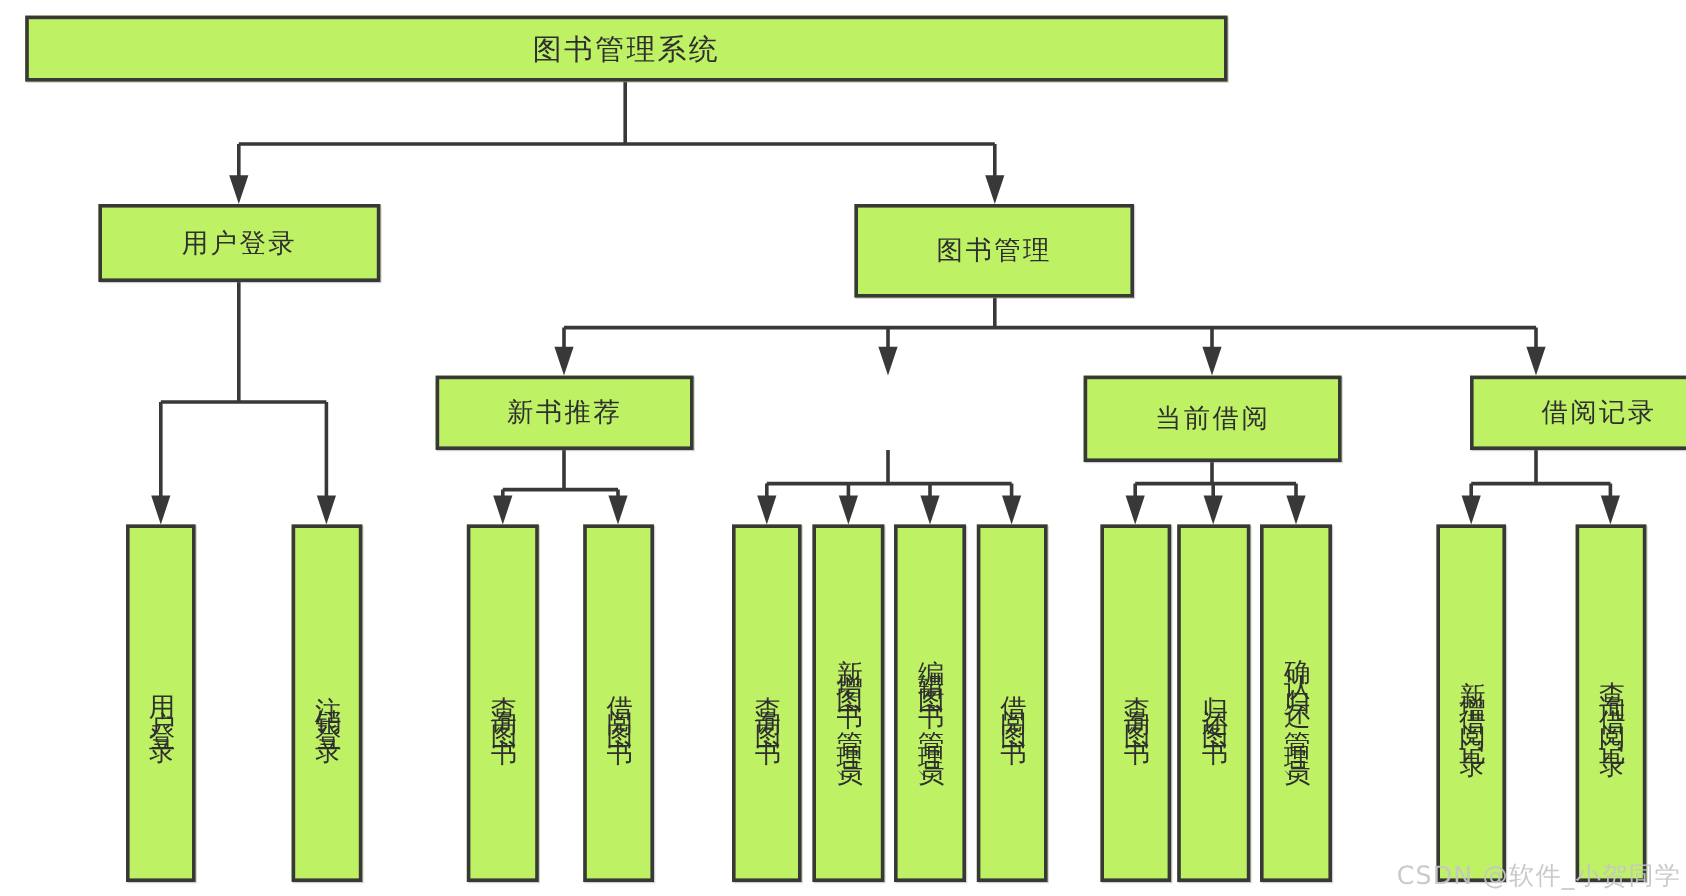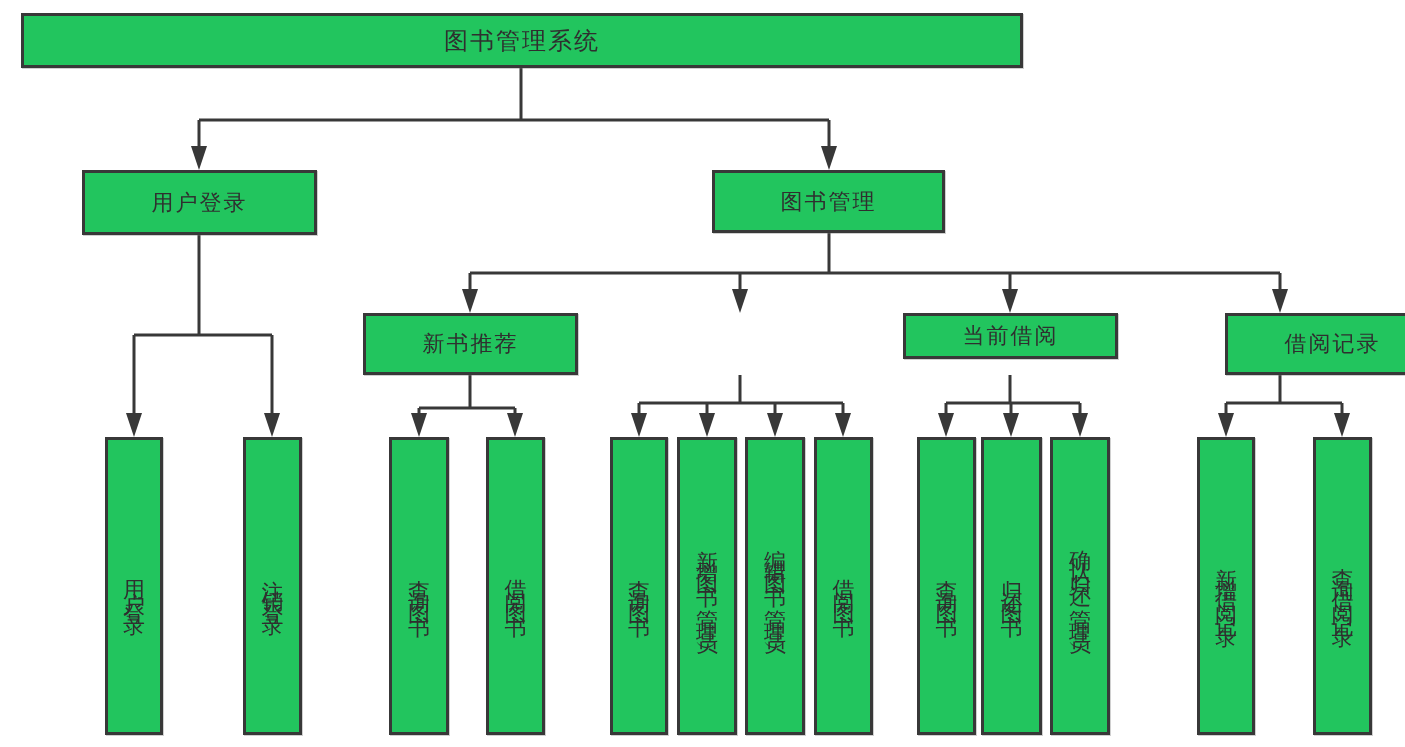--- a/index.html
+++ b/index.html
@@ -12,21 +12,21 @@
     overflow: hidden;
   }
   #connectors {
     position: absolute;
     left: 0; top: 0;
     width: 1405px; height: 747px;
   }
   .node {
     position: absolute;
     box-sizing: border-box;
-    background: #22c55e;
+    background: #bef264;
     border: 3px solid #383838;
     color: #2f2f2f;
     display: flex;
     align-items: center;
     justify-content: center;
     text-align: center;
     box-shadow: 1px 1px 0 rgba(120,120,120,0.35);
   }
   .node.h {
     font-size: 22px;
@@ -105,38 +105,39 @@
     <g>
       <path class="line" d="M1280,375 V403 M1226,403 H1342 M1226,403 V417 M1342,403 V417"></path>
       <polygon class="arrow" points="1226,437 1218,413 1234,413"></polygon>
       <polygon class="arrow" points="1342,437 1334,413 1350,413"></polygon>
     </g>
   </svg>
 
   <div class="node h" style="left:21px; top:13px; width:1002px; height:55px; font-size:24px;">图书管理系统</div>
 
   <div class="node h" style="left:82px; top:170px; width:235px; height:65px;">用户登录</div>
-  <div class="node h" style="left:712px; top:170px; width:233px; height:63px;">图书管理</div>
+  <div class="node h" style="left:712px; top:170px; width:233px; height:78px;">图书管理</div>
 
   <div class="node h" style="left:363px; top:313px; width:215px; height:62px;">新书推荐</div>
-  <div class="node h" style="left:903px; top:313px; width:215px; height:46px;">当前借阅</div>
+  <div class="node h" style="left:903px; top:313px; width:215px; height:72px;">当前借阅</div>
   <div class="node h" style="left:1225px; top:313px; width:215px; height:62px;">借阅记录</div>
 
   <div class="node v" style="left:105px; top:437px; width:58px; height:298px;">用户登录</div>
   <div class="node v" style="left:243px; top:437px; width:59px; height:298px;">注销登录</div>
 
   <div class="node v" style="left:389px; top:437px; width:60px; height:298px;">查询图书</div>
   <div class="node v" style="left:486px; top:437px; width:59px; height:298px;">借阅图书</div>
 
   <div class="node v" style="left:610px; top:437px; width:58px; height:298px;">查询图书</div>
   <div class="node v" style="left:677px; top:437px; width:60px; height:298px;">新增图书（管理员）</div>
   <div class="node v" style="left:745px; top:437px; width:60px; height:298px;">编辑图书（管理员）</div>
   <div class="node v" style="left:814px; top:437px; width:59px; height:298px;">借阅图书</div>
 
   <div class="node v" style="left:917px; top:437px; width:59px; height:298px;">查询图书</div>
   <div class="node v" style="left:981px; top:437px; width:61px; height:298px;">归还图书</div>
   <div class="node v" style="left:1050px; top:437px; width:60px; height:298px;">确认归还（管理员）</div>
 
   <div class="node v" style="left:1197px; top:437px; width:58px; height:298px;">新增借阅记录</div>
   <div class="node v" style="left:1313px; top:437px; width:59px; height:298px;">查询借阅记录</div>
 
+  <div id="watermark">CSDN @软件_小贺同学</div>
 
 </div>
 
 </body></html>

